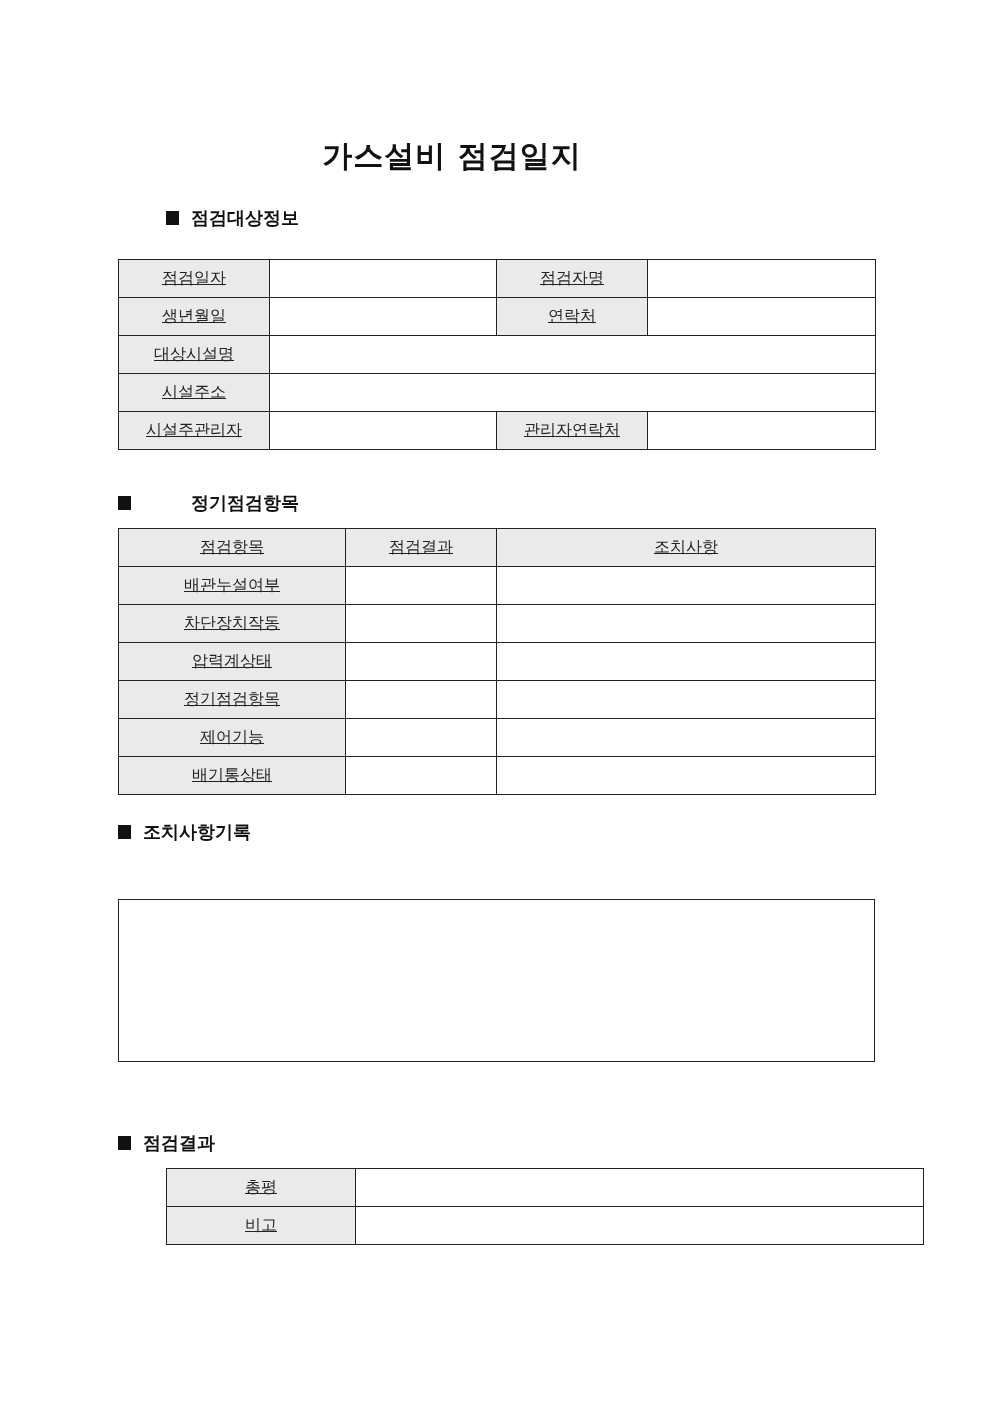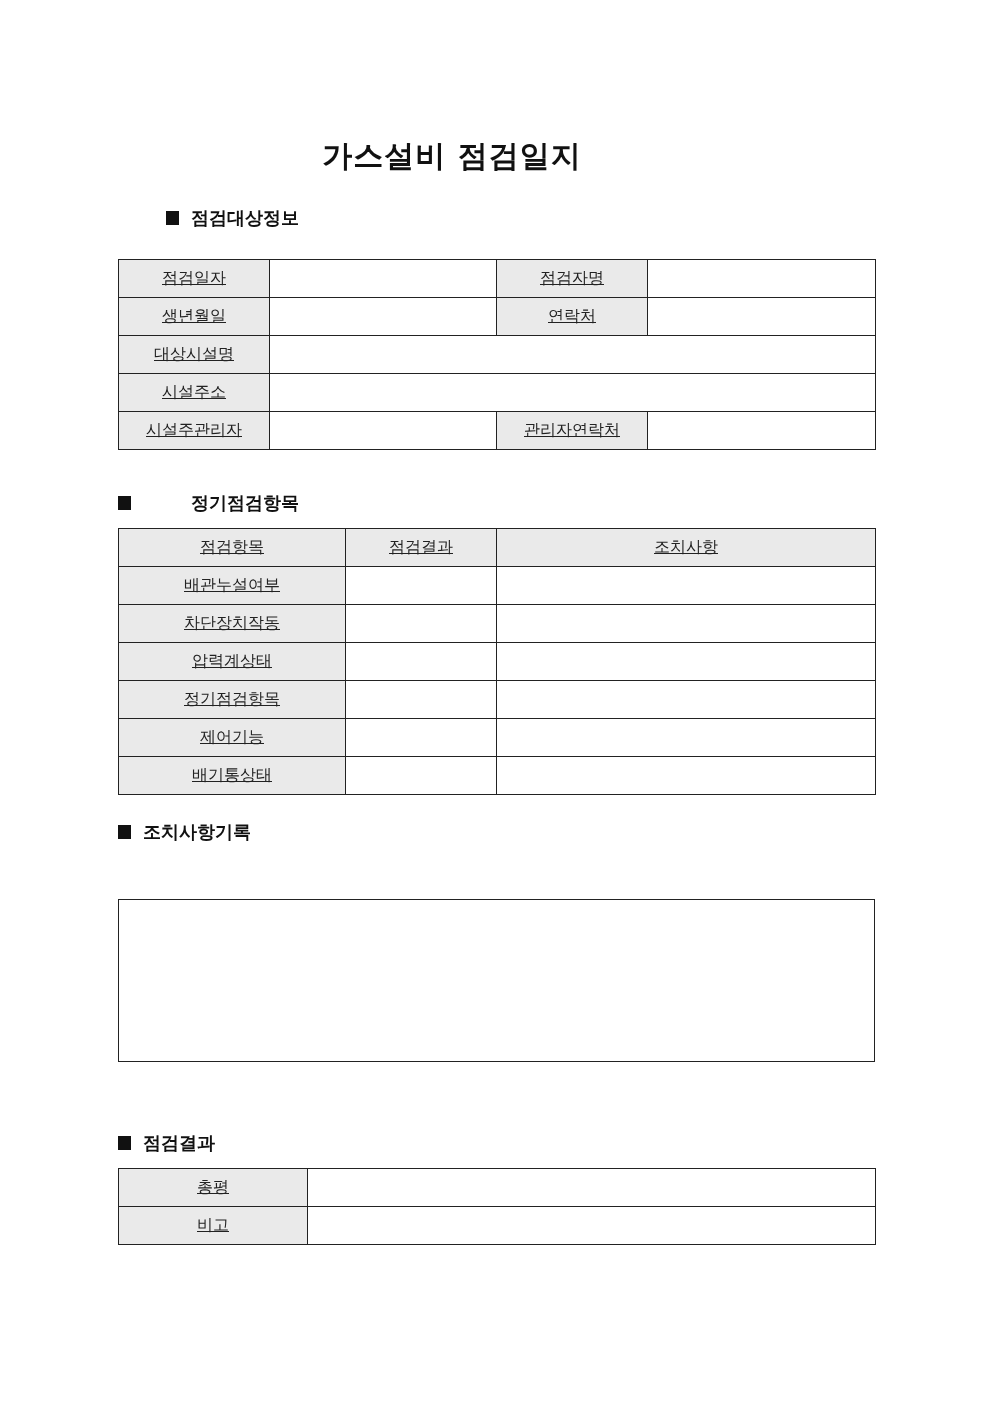--- a/index.html
+++ b/index.html
@@ -129,21 +129,21 @@
 <div class="section-head" style="top:820px;">
   <span class="sq"></span>
   <span>조치사항기록</span>
 </div>
 <div class="memo"></div>
 
 <div class="section-head" style="top:1131px;">
   <span class="sq"></span>
   <span>점검결과</span>
 </div>
-<table class="form" style="top:1168px;">
+<table class="form" style="top:1168px;margin-left:48px;">
   <colgroup>
       <col style="width:189px">
       <col style="width:568px">
     </colgroup>
   <tbody>
       <tr>
     <td class="lbl">총평</td>
     <td></td>
   </tr>
   <tr>

